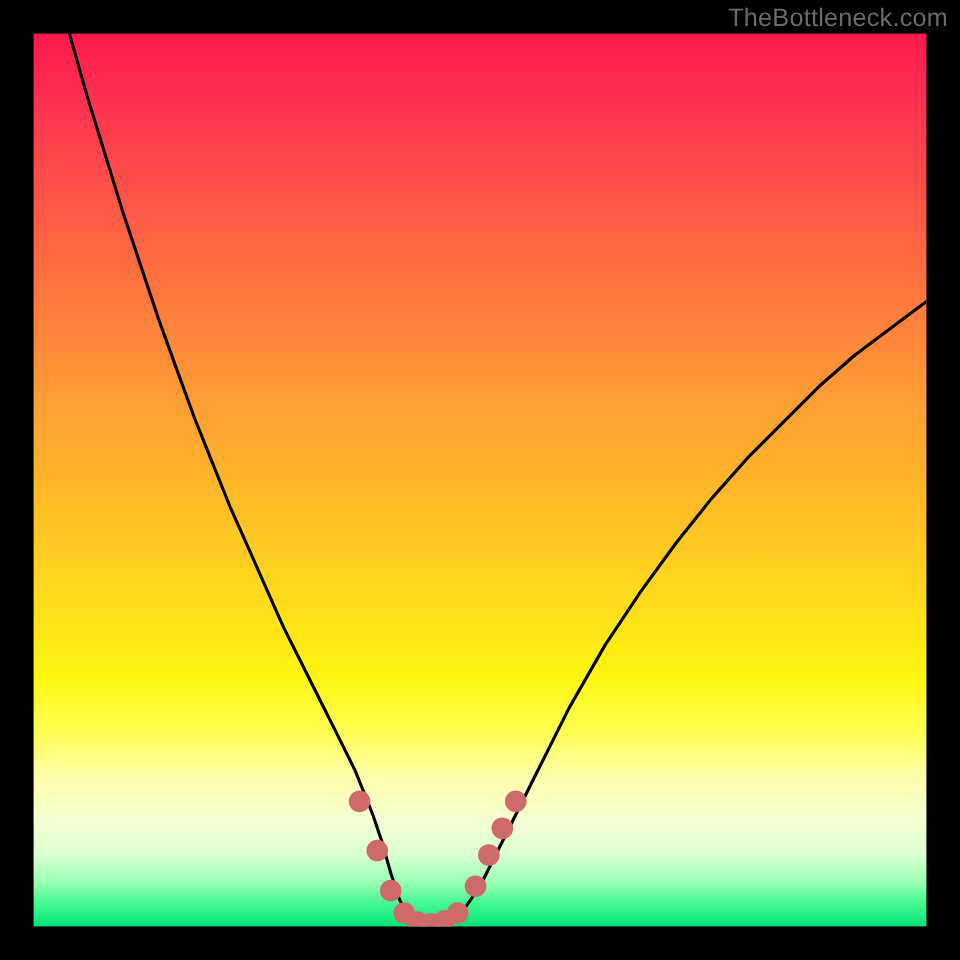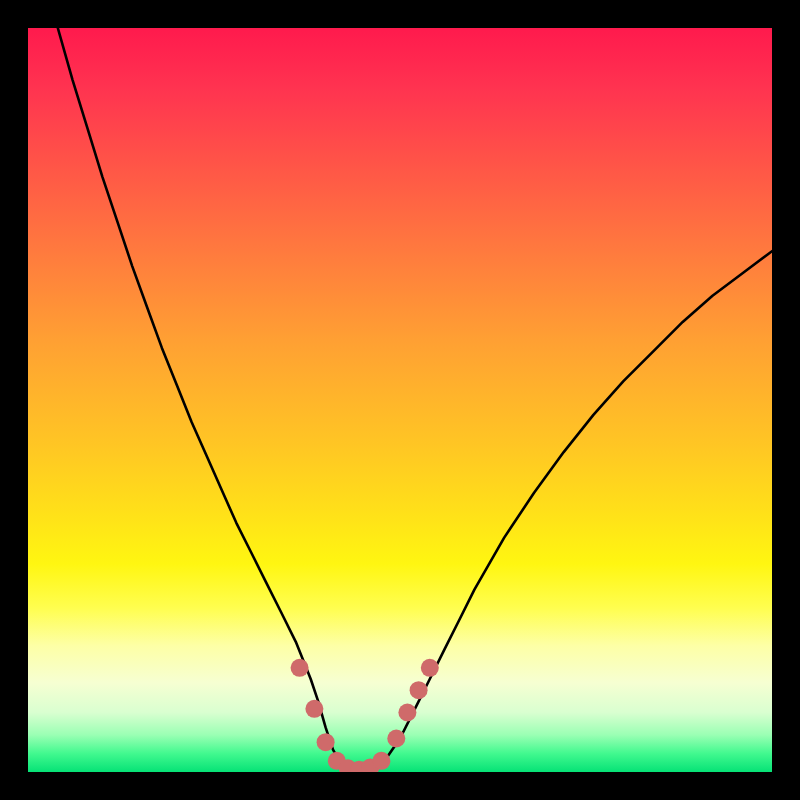--- a/index.html
+++ b/index.html
@@ -57,20 +57,21 @@
     left: 0;
     top: 0;
     width: 744px;
     height: 744px;
   }
 </style>
 </head>
 <body>
 
 <div class="frame">
+  <div class="watermark">TheBottleneck.com</div>
 
   <div class="plot">
     <svg class="curve" viewBox="0 0 744 744" preserveAspectRatio="none">
       <g id="curve-group">
           <path d="M29.8 0.0 L44.6 52.1 L59.5 100.4 L74.4 148.8 L89.3 193.4 L104.2 238.1 L119.0 279.0 L133.9 319.9 L148.8 357.1 L163.7 394.3 L178.6 427.8 L193.4 461.3 L208.3 494.8 L223.2 524.5 L238.1 554.3 L253.0 584.0 L267.8 613.8 L275.3 632.4 L282.7 651.0 L290.2 673.3 L297.6 699.4 L305.0 721.7 L312.5 735.1 L319.9 741.0 L327.4 742.5 L334.8 742.5 L342.2 741.8 L349.7 738.0 L357.1 732.1 L372.0 710.5 L386.9 680.8 L401.8 651.0 L416.6 621.2 L431.5 591.5 L446.4 561.7 L476.2 509.6 L505.9 465.0 L535.7 424.1 L565.4 386.9 L595.2 353.4 L625.0 323.6 L654.7 293.9 L684.5 267.8 L714.2 245.5 L744.0 223.2 " fill="none" stroke="#000000" stroke-width="2.6" stroke-linecap="round" stroke-linejoin="round"></path>
         </g>
       <g id="marker-group">
           <circle cx="271.6" cy="639.8" r="9" fill="#cf6a6a" stroke="#b85a5a" stroke-width="0"></circle>
           <circle cx="286.4" cy="680.8" r="9" fill="#cf6a6a" stroke="#b85a5a" stroke-width="0"></circle>
           <circle cx="297.6" cy="714.2" r="9" fill="#cf6a6a" stroke="#b85a5a" stroke-width="0"></circle>

